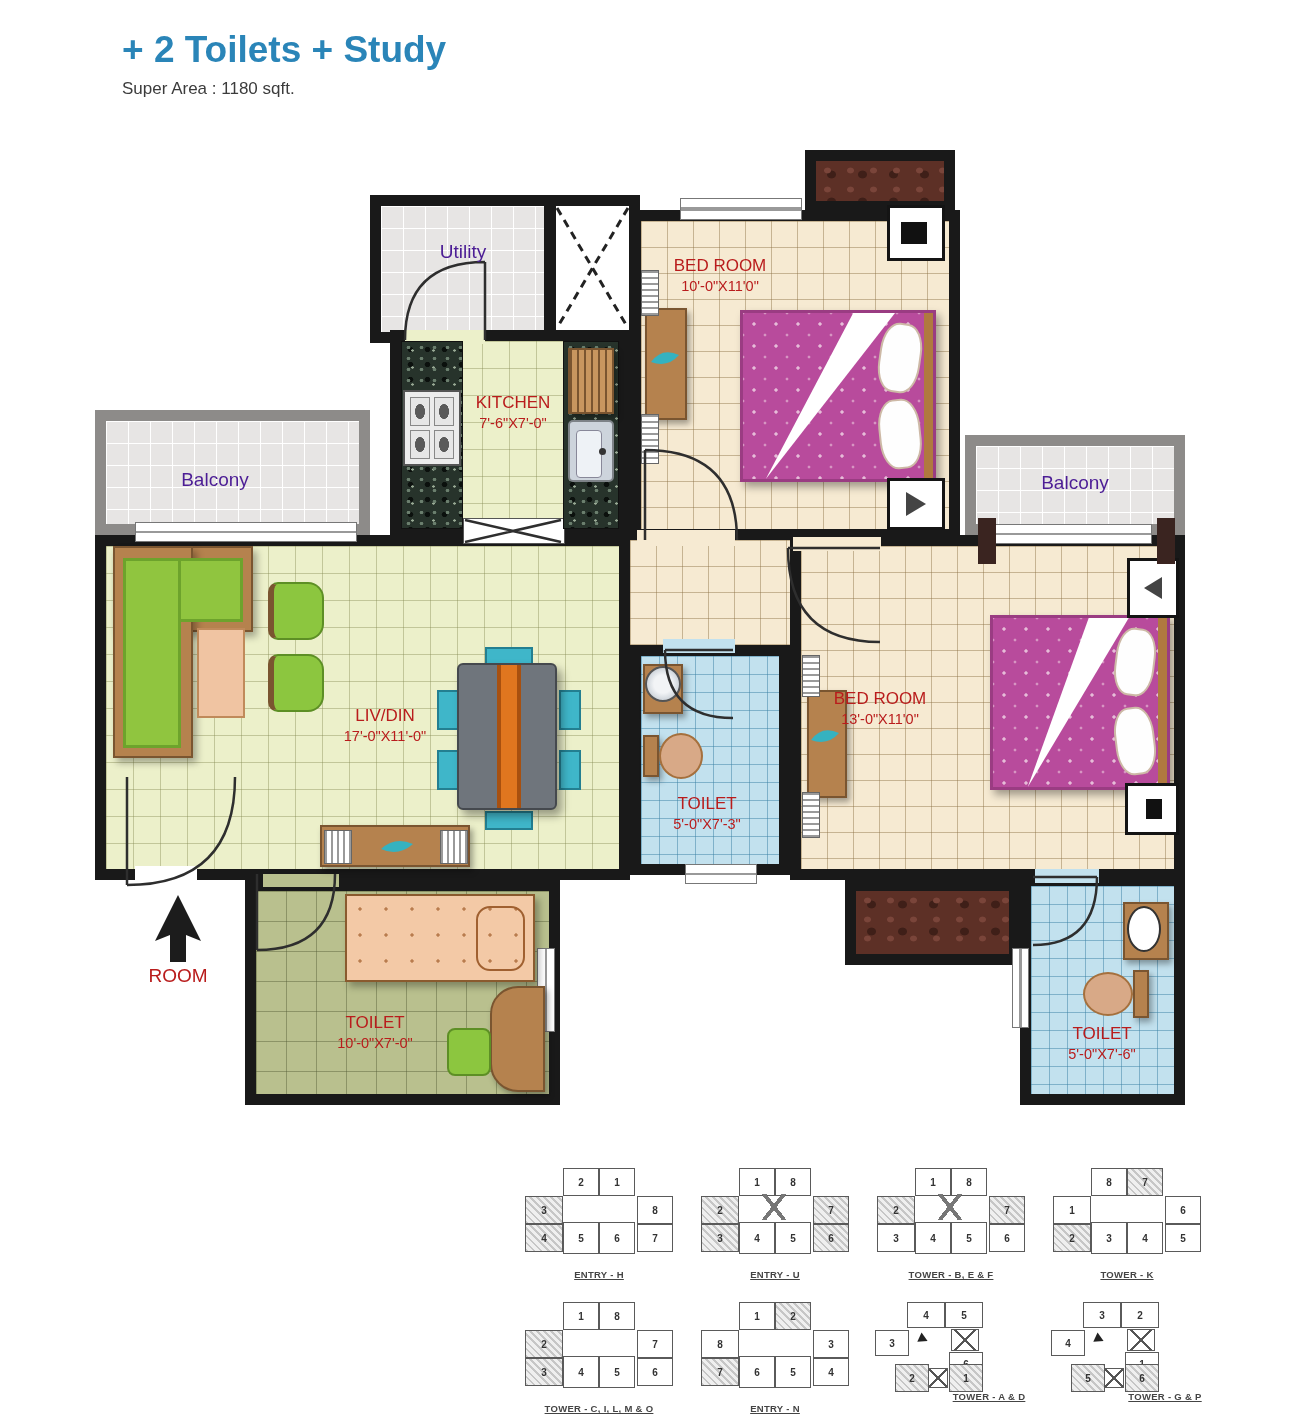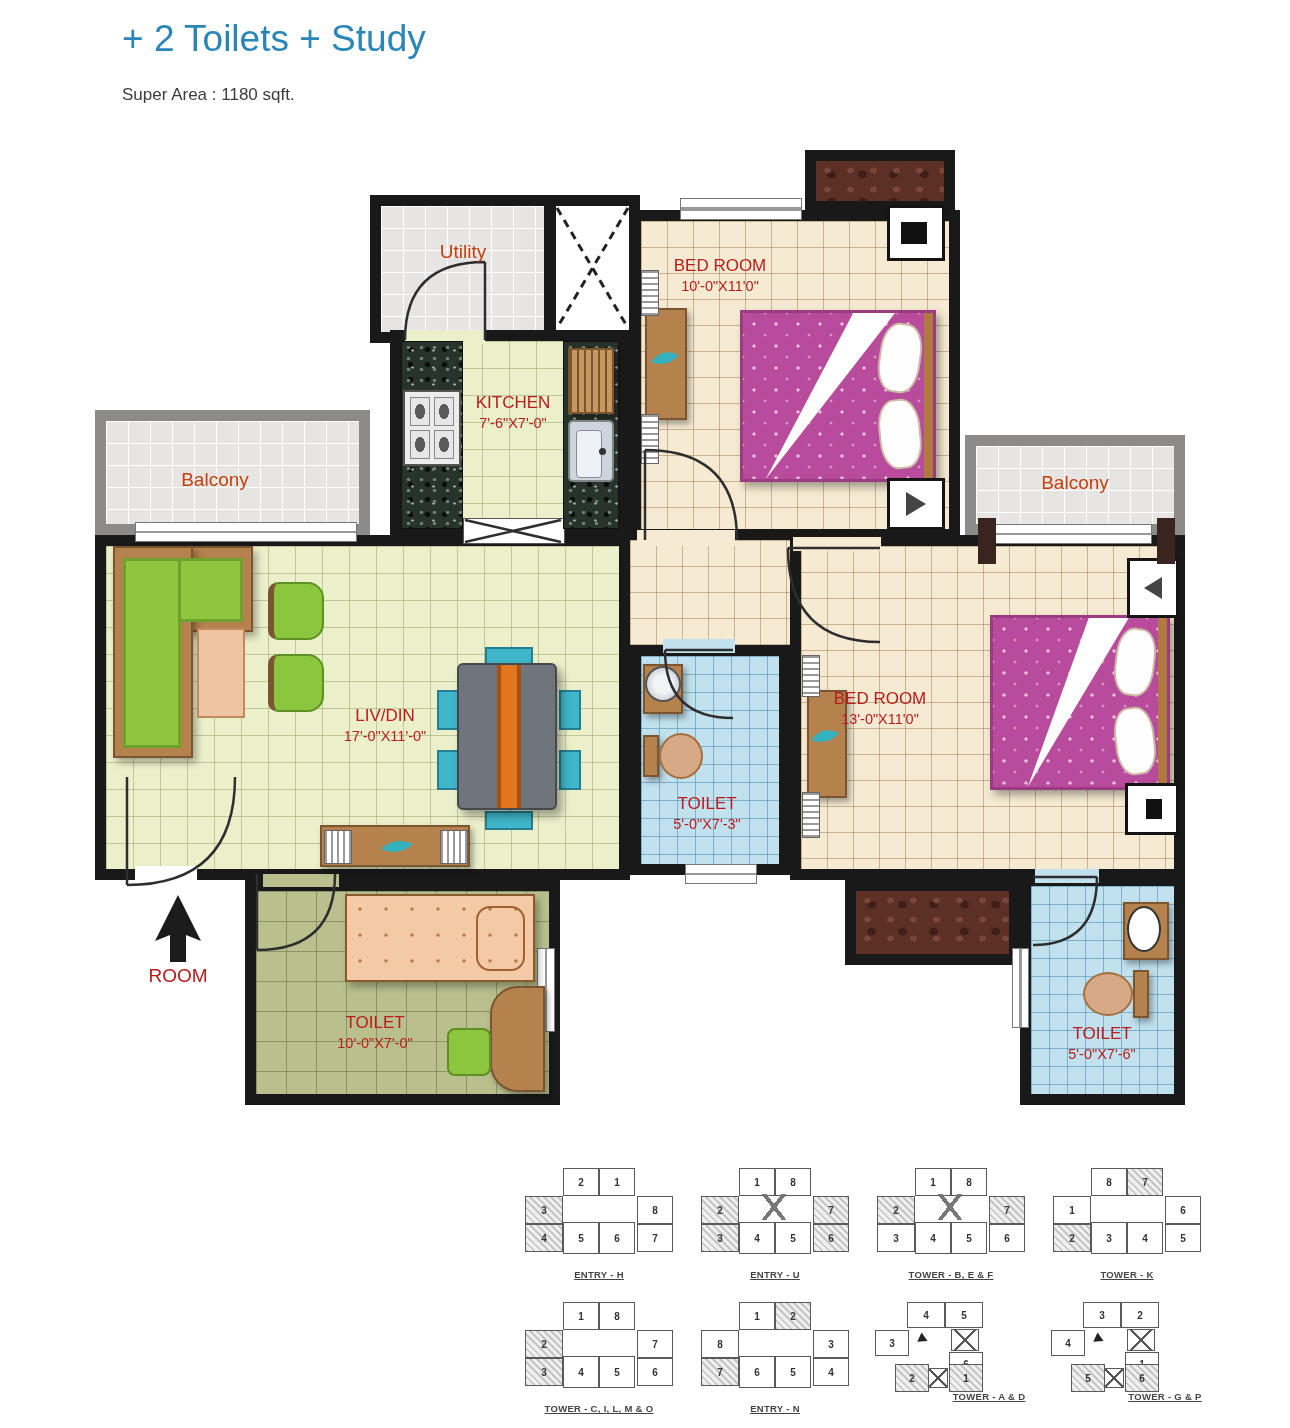--- a/index.html
+++ b/index.html
@@ -2,42 +2,42 @@
 <html><head>
 <meta charset="utf-8">
 <style>
   html,body{margin:0;padding:0}
   body{width:1290px;height:1428px;background:#fff;position:relative;overflow:hidden;
        font-family:"Liberation Sans",sans-serif;color:#2b2b2b}
 
   
   .hdr{position:absolute;left:122px;top:18px}
   .hdr .t1{font-size:46px;font-weight:bold;color:#2b2b2b;letter-spacing:.5px}
-  .hdr .t2{font-size:37px;font-weight:normal;color:#2a85b8;margin-top:0}
-  .hdr .t3{font-size:17px;color:#3c3c3c;margin-top:25px}
+  .hdr .t2{font-size:37px;font-weight:bold;color:#2a85b8;margin-top:11px}
+  .hdr .t3{font-size:17px;color:#3c3c3c;margin-top:8px}
 
   
   .plan{position:absolute;left:85px;top:150px;width:1125px;height:965px}
   .room{position:absolute;box-sizing:border-box;border:11px solid #191919}
   .noborder{border:none}
   .balc{border-color:#8d8b89}
 
   .t-cream{background-color:#f6ead2;background-image:linear-gradient(rgba(140,115,70,.45) 1px,transparent 1px),linear-gradient(90deg,rgba(140,115,70,.45) 1px,transparent 1px);background-size:26px 26px}
   .t-pale{background-color:#ecf0ca;background-image:linear-gradient(rgba(130,135,80,.4) 1px,transparent 1px),linear-gradient(90deg,rgba(130,135,80,.4) 1px,transparent 1px);background-size:27px 27px}
   .t-blue{background-color:#c2e1ee;background-image:linear-gradient(rgba(60,130,165,.5) 1px,transparent 1px),linear-gradient(90deg,rgba(60,130,165,.5) 1px,transparent 1px);background-size:18px 18px}
   .t-olive{background-color:#b9c08e;background-image:linear-gradient(rgba(85,95,55,.45) 1px,transparent 1px),linear-gradient(90deg,rgba(85,95,55,.45) 1px,transparent 1px);background-size:30px 30px}
   .t-gray{background-color:#e7e5e4;background-image:linear-gradient(#fff 1px,transparent 1px),linear-gradient(90deg,#fff 1px,transparent 1px);background-size:22px 22px}
   .t-brown{background-color:#5d3026;background-image:radial-gradient(#7a453a 3px,transparent 4px),radial-gradient(#3f1f18 4px,transparent 5px);background-size:23px 19px,31px 27px;border:11px solid #191919;box-sizing:border-box;position:absolute}
   .granite{background-color:#27332b;background-image:radial-gradient(#6b7f6e 1.5px,transparent 2.2px),radial-gradient(#9aab96 1.1px,transparent 1.7px),radial-gradient(#0b100d 2.5px,transparent 3.2px);background-size:13px 11px,21px 17px,17px 15px}
 
   .fur{position:absolute;box-sizing:border-box}
   .lbl{position:absolute;transform:translate(-50%,-50%);text-align:center;font-weight:normal;color:#b91c1c;line-height:1.3;white-space:nowrap;z-index:30}
   .lbl .nm{display:block;font-size:17px}
   .lbl .dm{display:block;font-size:14.5px}
-  .lbl.soft{font-weight:normal;font-size:19px;color:#c2410c}
+  .lbl.soft{font-weight:normal;font-size:19px;color:#4c1d95}
 
   .win{position:absolute;background:#fff;border:1px solid #777;z-index:20}
   .win.h{background-image:linear-gradient(transparent 42%,#999 42%,#999 58%,transparent 58%)}
   .win.v{background-image:linear-gradient(90deg,transparent 42%,#999 42%,#999 58%,transparent 58%)}
   .gap{position:absolute;z-index:20}
 
   .wbox{position:absolute;background:#fff;border:3px solid #141414;z-index:22;display:flex;align-items:center;justify-content:center}
   .shutter{position:absolute;background:#fff;border:1px solid #666;background-image:repeating-linear-gradient(90deg,#9a9a9a 0 2px,#fff 2px 6px);z-index:23}
   .shutter.h{background-image:repeating-linear-gradient(#9a9a9a 0 2px,#fff 2px 6px)}
 

